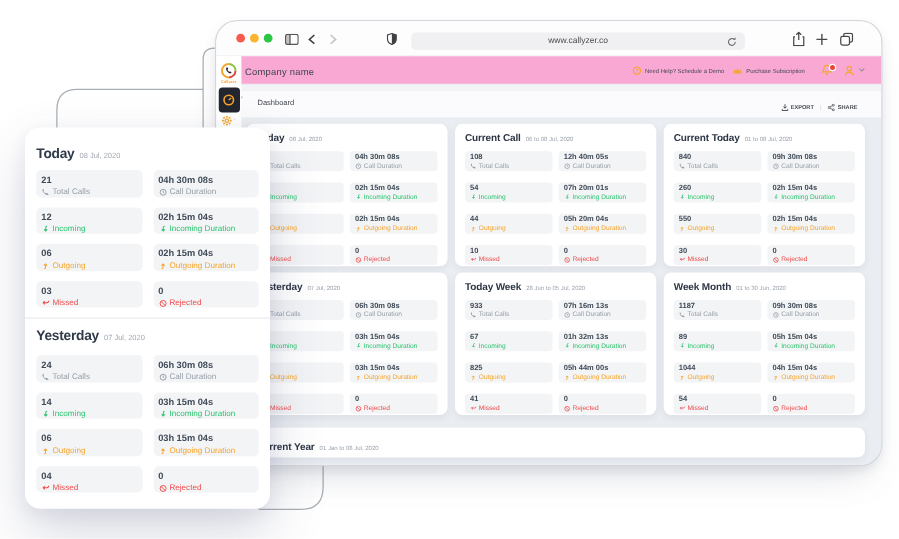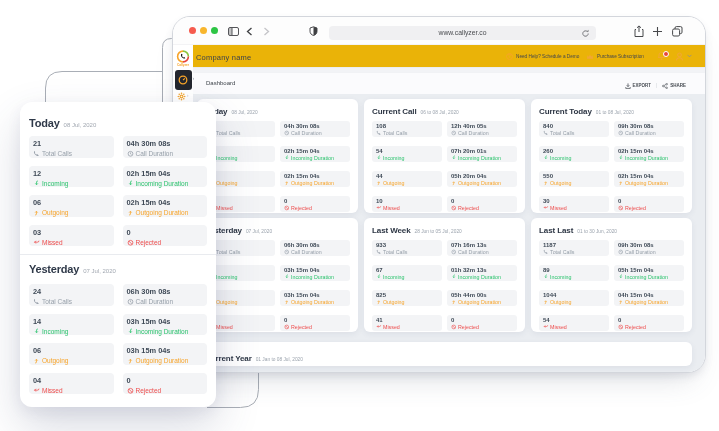--- a/index.html
+++ b/index.html
@@ -4,21 +4,21 @@
 body{width:719px;height:431px;background:#fff;font-family:"Liberation Sans",sans-serif;position:relative;overflow:hidden}
 .deco{position:absolute;left:0;top:0;z-index:0}
 #browser{position:absolute;left:172px;top:16px;width:534px;height:357px;background:#fff;
  border:1px solid #d3d6dc;border-radius:18px;overflow:hidden;z-index:1;
  box-shadow:0 4px 10px -2px rgba(80,90,115,.16),0 18px 30px -14px rgba(80,90,115,.22)}
 #tbar{position:absolute;left:0;top:0;width:100%;height:28px;background:#fdfdfd;border-bottom:1px solid #f3f3f5}
 .dot{position:absolute;top:10px;width:7px;height:7px;border-radius:50%}
 .ticon{position:absolute;color:#55565a}
 #url{position:absolute;left:156px;top:9px;width:267px;height:14px;background:#f0f0f2;border-radius:4px;
  font-size:6.8px;color:#4a4c50;text-align:center;line-height:14px}
-#appbar{position:absolute;left:20px;top:28px;right:0;height:23px;background:#eab308;border-bottom:1px solid #ebedf0}
+#appbar{position:absolute;left:20px;top:28px;right:0;height:23px;background:#f9a8d4;border-bottom:1px solid #ebedf0}
 #cname{position:absolute;left:3px;top:8px;font-size:7.5px;color:#3d434b;letter-spacing:.2px}
 .hr{position:absolute;top:0;height:100%;display:flex;align-items:center;gap:3px;font-size:4.7px;color:#43474e}
 #subhd{position:absolute;left:20px;top:56px;right:0;height:21px;background:#fbfbfd;box-shadow:0 1px 2px rgba(40,50,70,.07)}
 #gapstrip{position:absolute;left:20px;top:51px;right:0;height:5px;background:#f2f3f6}
 #content{position:absolute;left:20px;top:77px;right:0;bottom:0;background:#eaedf1}
 #sidebar{position:absolute;left:0;top:28px;width:20px;bottom:0;background:#fff}
 .card{position:absolute;width:161px;height:114px;background:#fff;border-radius:6px;box-shadow:0 2px 6px rgba(40,60,100,.07)}
 .ch{position:absolute;left:8px;top:5px;white-space:nowrap;line-height:9px}
 .ct{font-size:8px;font-weight:bold;color:#2d3644;letter-spacing:-.1px}
 .cd{font-size:4.8px;color:#9ba3ad;margin-left:4px}
@@ -432,21 +432,21 @@
         <div class="ml" style="color:#ee4c4c">
           <svg width="5.5" height="5.5" viewBox="0 0 10 10" style="flex:none">
             <circle cx="5" cy="5.4" r="3.4" fill="none" stroke="#ee4c4c" stroke-width="1.1"></circle>
             <path d="M2.7 3.1l4.6 4.6" stroke="#ee4c4c" stroke-width="1.1"></path>
           </svg>
           <span>Rejected</span>
         </div>
       </div>
     </div>
     <div class="card" style="left:191px;top:201px">
-      <div class="ch"><span class="ct">Last Week</span><span class="cd">28 Jun to 05 Jul, 2020</span></div>
+      <div class="ch"><span class="ct">Today Week</span><span class="cd">28 Jun to 05 Jul, 2020</span></div>
       <div class="mb" style="left:8px;top:22px">
         <div class="mn">933</div>
         <div class="ml" style="color:#959ea8">
           <svg width="5.5" height="5.5" viewBox="0 0 10 10" style="flex:none">
             <path d="M7.9 6.9c-.5.5-1.4.9-2 .7C4.7 7.2 3.4 6.5 2.4 5.4 1.5 4.5.9 3.2.7 2.1.6 1.5 1 .7 1.5.3l1 1.5-.5 1.4c.4 1 1.3 1.9 2.3 2.3l1.4-.6 1.2 1.1z" fill="#959ea8" transform="translate(.6 1)"></path>
           </svg>
           <span>Total Calls</span>
         </div>
       </div>
       <div class="mb" style="left:83px;top:22px">
@@ -509,21 +509,21 @@
         <div class="ml" style="color:#ee4c4c">
           <svg width="5.5" height="5.5" viewBox="0 0 10 10" style="flex:none">
             <circle cx="5" cy="5.4" r="3.4" fill="none" stroke="#ee4c4c" stroke-width="1.1"></circle>
             <path d="M2.7 3.1l4.6 4.6" stroke="#ee4c4c" stroke-width="1.1"></path>
           </svg>
           <span>Rejected</span>
         </div>
       </div>
     </div>
     <div class="card" style="left:358px;top:201px">
-      <div class="ch"><span class="ct">Last Last</span><span class="cd">01 to 30 Jun, 2020</span></div>
+      <div class="ch"><span class="ct">Week Month</span><span class="cd">01 to 30 Jun, 2020</span></div>
       <div class="mb" style="left:8px;top:22px">
         <div class="mn">1187</div>
         <div class="ml" style="color:#959ea8">
           <svg width="5.5" height="5.5" viewBox="0 0 10 10" style="flex:none">
             <path d="M7.9 6.9c-.5.5-1.4.9-2 .7C4.7 7.2 3.4 6.5 2.4 5.4 1.5 4.5.9 3.2.7 2.1.6 1.5 1 .7 1.5.3l1 1.5-.5 1.4c.4 1 1.3 1.9 2.3 2.3l1.4-.6 1.2 1.1z" fill="#959ea8" transform="translate(.6 1)"></path>
           </svg>
           <span>Total Calls</span>
         </div>
       </div>
       <div class="mb" style="left:83px;top:22px">

